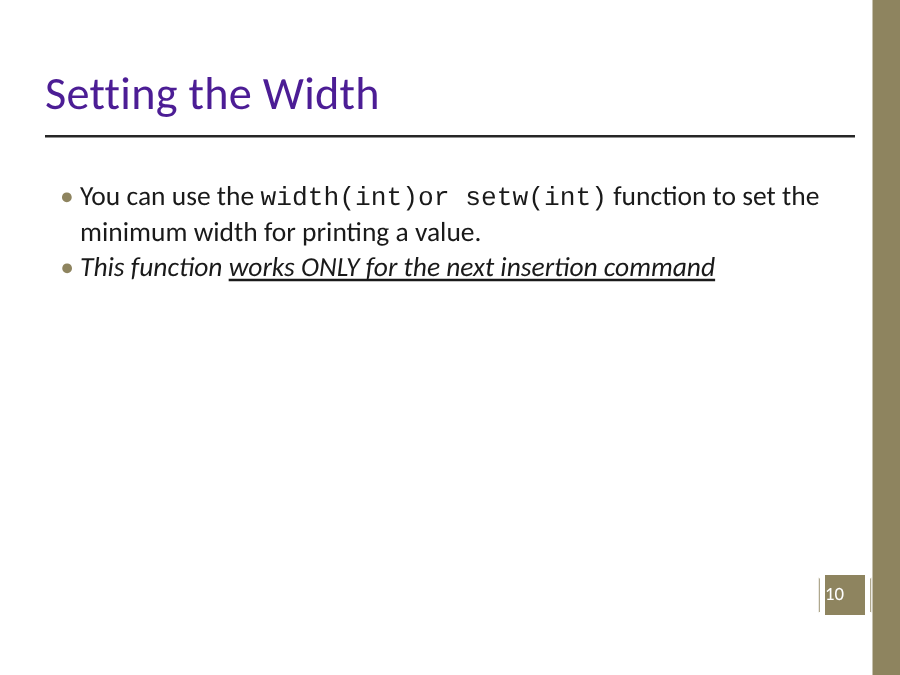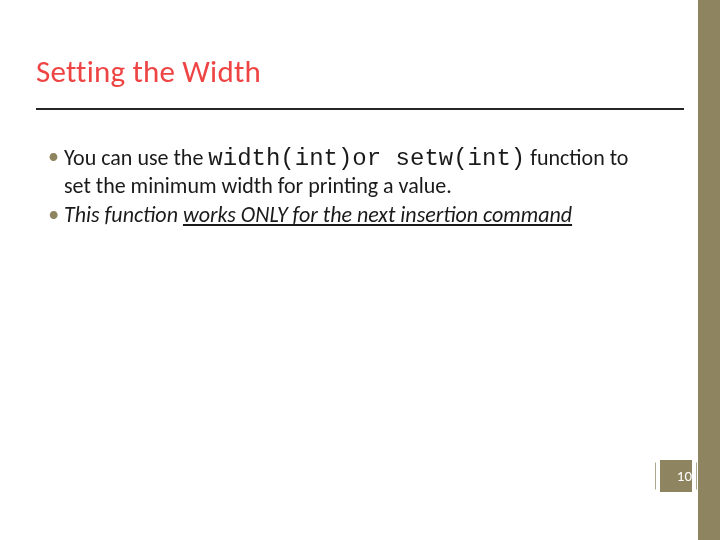--- a/index.html
+++ b/index.html
@@ -16,23 +16,23 @@
   .slide {
     width: 720px;
     height: 540px;
     position: relative;
     box-sizing: border-box;
   }
   .title {
     position: absolute;
     left: 36px;
     top: 52px;
-    font-size: 31px;
+    font-size: 37px;
     font-weight: 400;
-    color: #ef4444;
+    color: #4c1d95;
     letter-spacing: 0.2px;
   }
   .title-underline {
     position: absolute;
     left: 36px;
     top: 108px;
     width: 648px;
     height: 2px;
     background: #262626;
   }
@@ -62,36 +62,36 @@
     content: "•";
     position: absolute;
     left: 0;
     top: 0;
     color: #8e845f;
     font-size: 22px;
     line-height: 1.22;
   }
   .mono {
     font-family: "Courier New", Courier, monospace;
-    font-size: 24px;
+    font-size: 21px;
   }
   .italic { font-style: italic; }
   .uline { text-decoration: underline; }
   .page-badge {
     position: absolute;
     right: 28px;
     bottom: 48px;
     width: 32px;
     height: 32px;
     background: #8e845f;
     color: #ffffff;
     font-size: 15px;
     display: flex;
     align-items: center;
-    justify-content: flex-end;
+    justify-content: flex-start;
     box-sizing: border-box;
   }
   .page-badge::before,
   .page-badge::after {
     content: "";
     position: absolute;
     top: 2px;
     bottom: 2px;
     width: 4px;
     border-top: 1px solid rgba(255,255,255,0.55);

